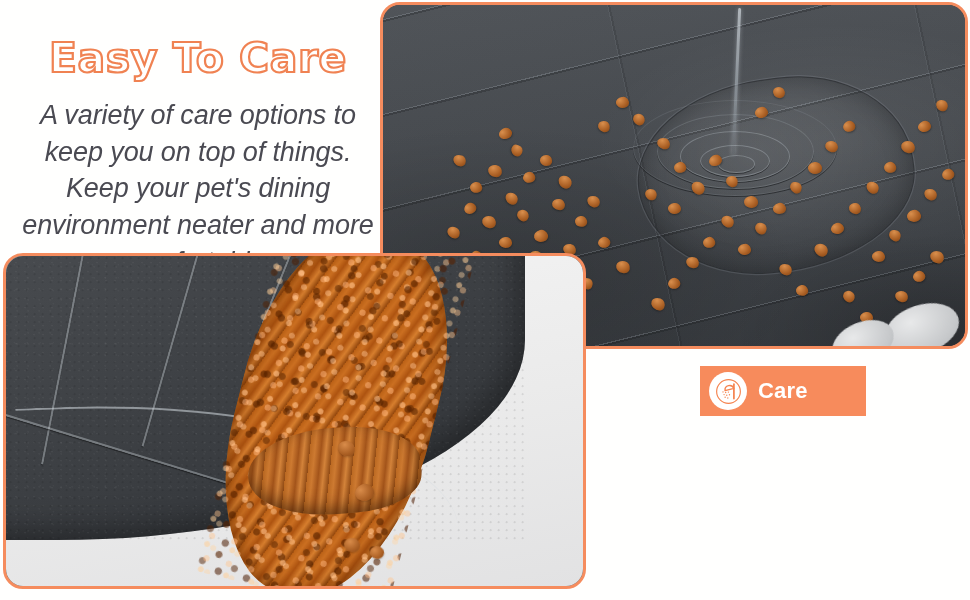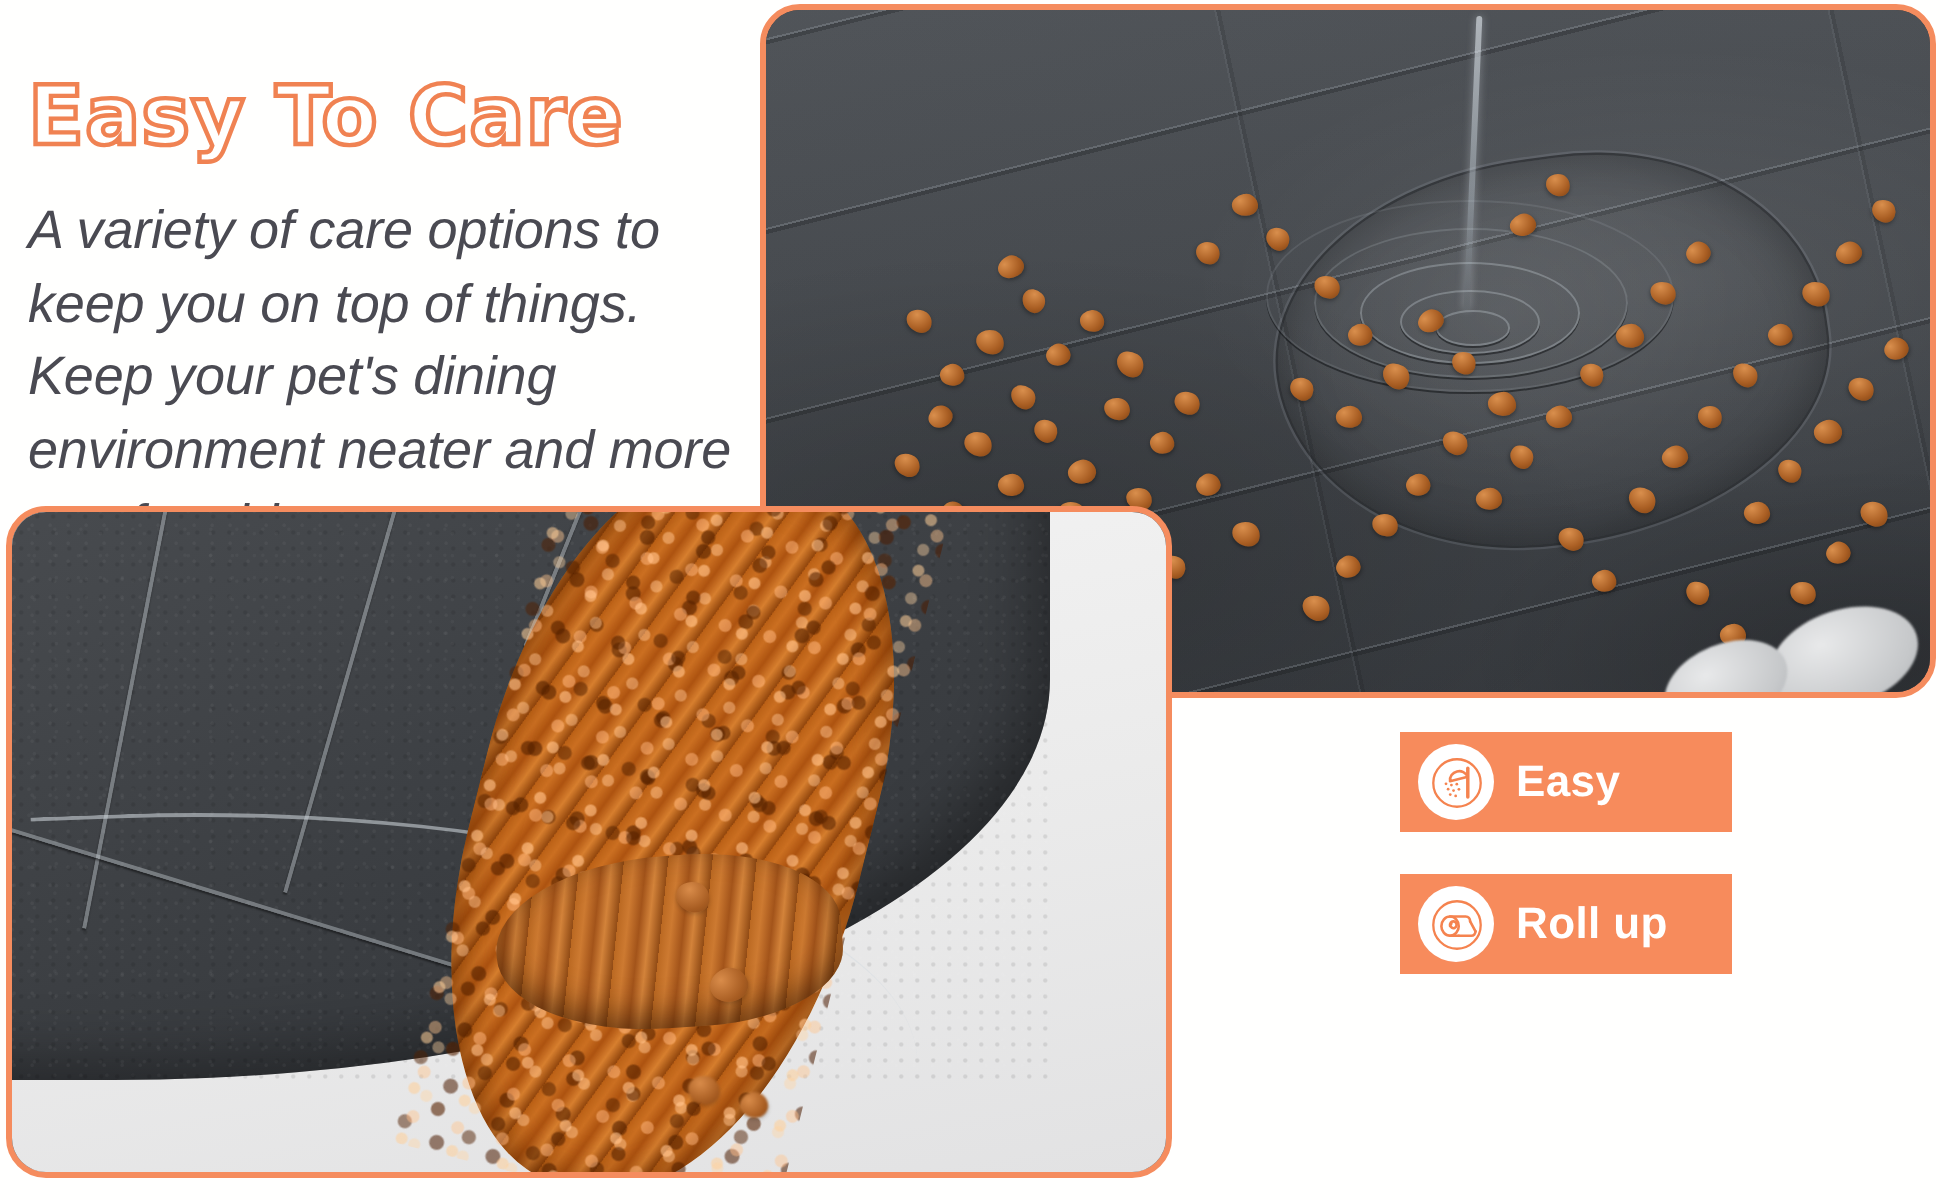--- a/index.html
+++ b/index.html
@@ -11,20 +11,21 @@
     font-family: "Liberation Sans", sans-serif;
     overflow: hidden;
     position: relative;
   }
 
   #stage {
     position: absolute;
     inset: 0;
     width: 792px;
     height: 600px;
+    text-align: center;
   }
 
   
   .text-block {
     position: absolute;
     left: 14px;
     top: 38px;
     width: 368px;
   }
 
@@ -490,33 +491,19 @@
           <circle cx="8.3" cy="14.4" r=".72" fill="#F5834F" stroke="none"></circle>
           <circle cx="11.1" cy="15.1" r=".72" fill="#F5834F" stroke="none"></circle>
           <circle cx="13.9" cy="14.6" r=".72" fill="#F5834F" stroke="none"></circle>
           <circle cx="9.4" cy="17.2" r=".72" fill="#F5834F" stroke="none"></circle>
           <circle cx="12.2" cy="17.9" r=".72" fill="#F5834F" stroke="none"></circle>
           <circle cx="15.0" cy="17.3" r=".72" fill="#F5834F" stroke="none"></circle>
           <circle cx="10.5" cy="20.0" r=".72" fill="#F5834F" stroke="none"></circle>
           <circle cx="13.3" cy="20.7" r=".72" fill="#F5834F" stroke="none"></circle>
         </svg>
       </span>
-      <span class="badge-label">Easy</span>
+      <span class="badge-label">Care</span>
     </div>
 
-    <div class="badge">
-      <span class="badge-icon">
-        <svg width="27" height="27" viewBox="0 0 28 28" fill="none" stroke="#F5834F" stroke-width="1.35" stroke-linecap="round" stroke-linejoin="round">
-          <circle cx="14" cy="14" r="12.3" stroke-width="1.2"></circle>
-          <ellipse cx="10.4" cy="14.6" rx="4.5" ry="5.0"></ellipse>
-          <path d="M10.4 14.6c-.2-1.5.6-2.6 1.8-2.5 1.1.1 1.8 1.1 1.5 2.3-.3 1.1-1.5 1.6-2.4 1-.8-.5-.9-1.6-.2-2.1"></path>
-          <path d="M10.4 9.6h8.1c1.4 0 2.3 1.1 2.3 2.5"></path>
-          <path d="M14.9 19.6h6.5c1.3 0 2.2-1.0 2.2-2.3"></path>
-          <path d="M20.8 12.1l2.8 5.2"></path>
-          <path d="M10.4 19.6h4.5"></path>
-        </svg>
-      </span>
-      <span class="badge-label">Roll up</span>
-    </div>
 
   </div>
 
 </div>
 
 </body></html>

